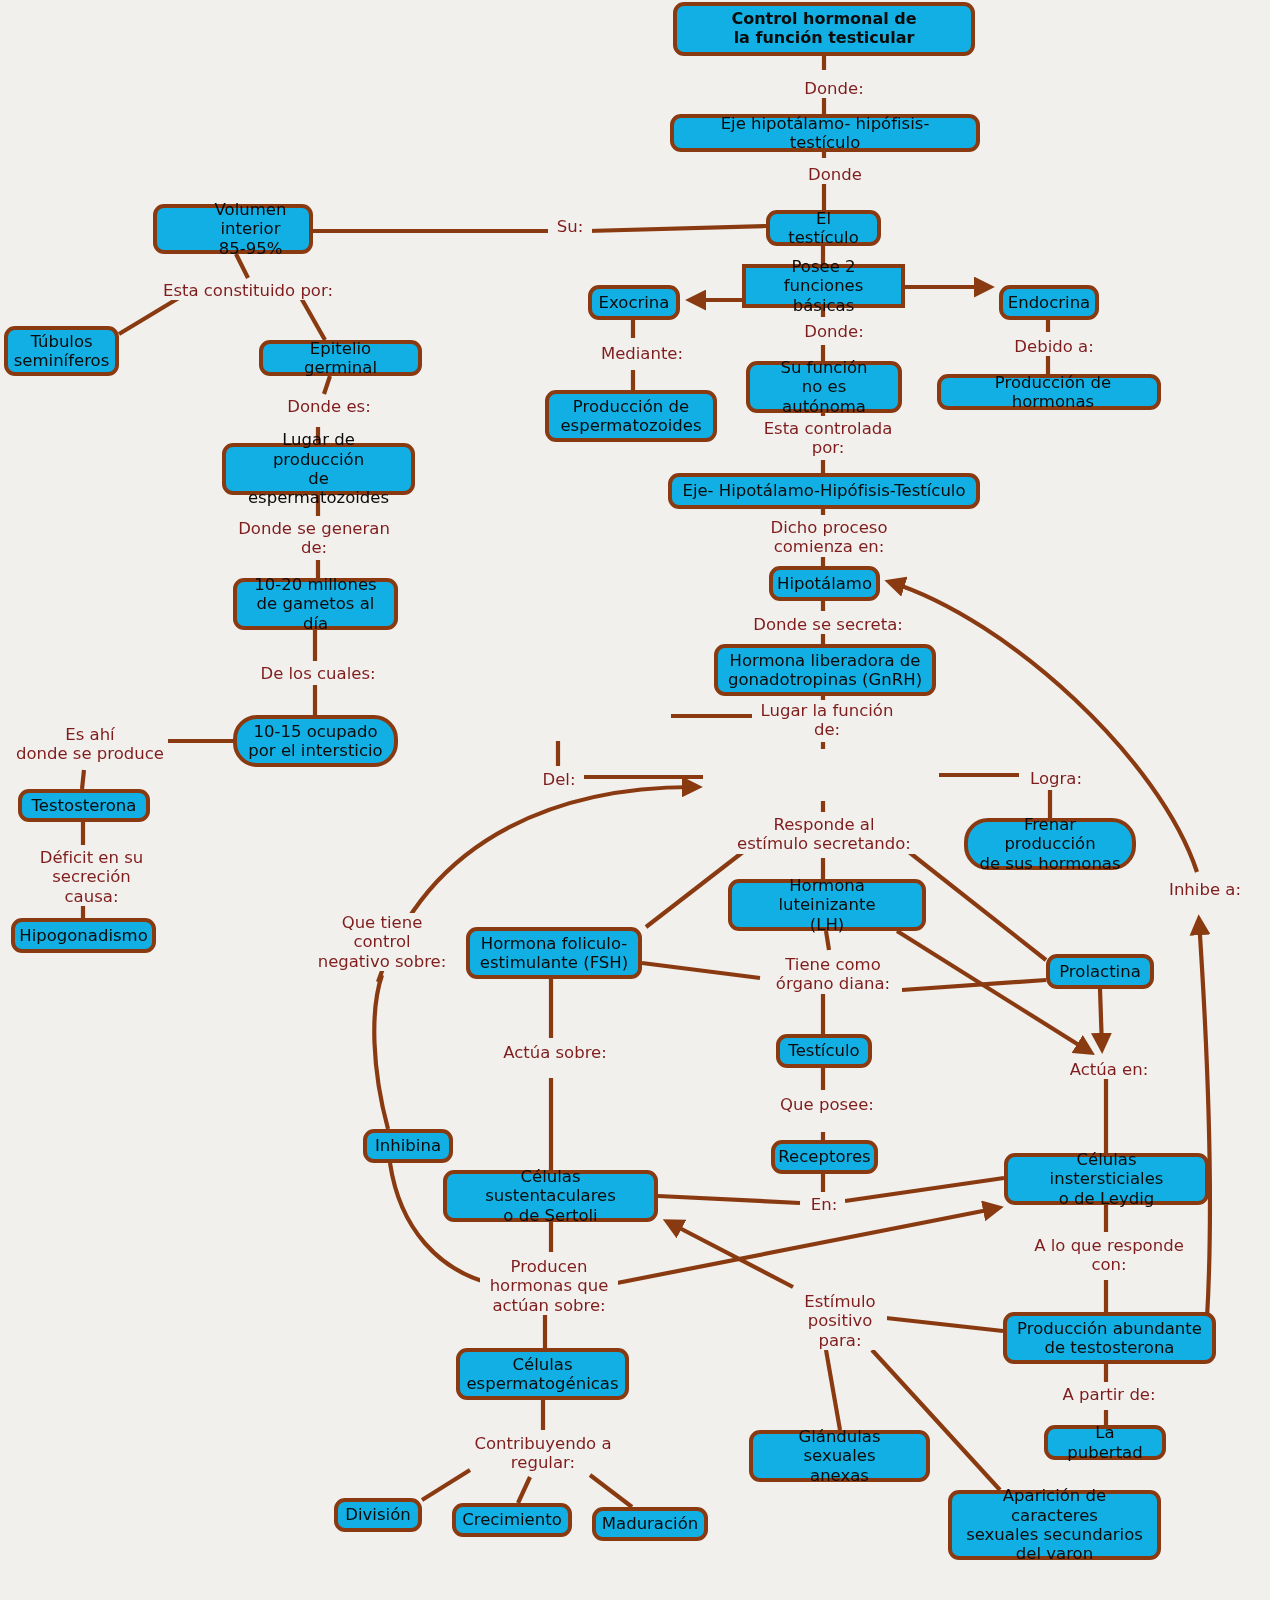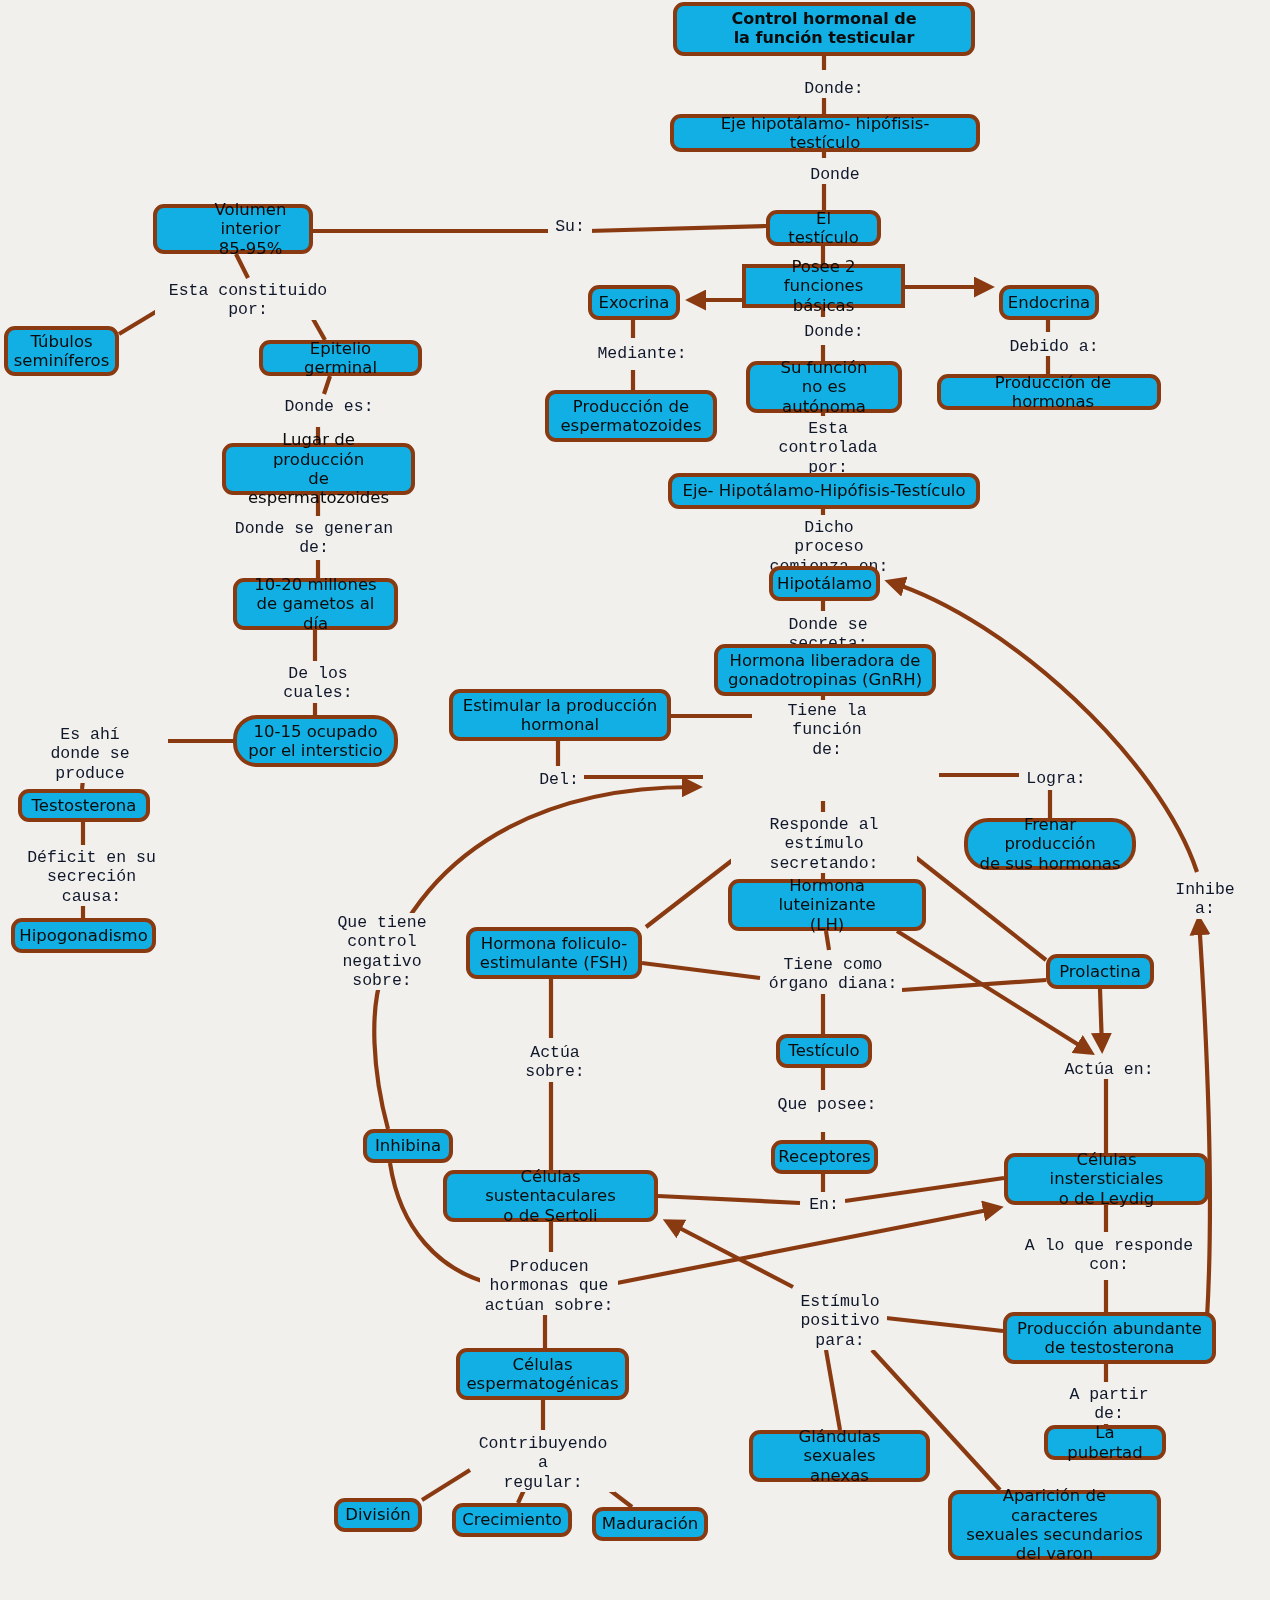--- a/index.html
+++ b/index.html
@@ -40,29 +40,28 @@
     white-space: pre-line;
     z-index: 3;
   }
   .node.square { border-radius: 0; }
   .node.title {
     font-weight: bold;
     font-size: 16px;
   }
   .label {
     position: absolute;
-    color: #0f172a;
+    color: #7f1d1d;
     font-size: 16.5px;
     line-height: 1.17;
     text-align: center;
     white-space: pre-line;
     background: #f2f0ed;
     z-index: 2;
     padding: 0 2px;
-    font-family: Liberation Mono, monospace;
   }
 </style>
 </head>
 <body>
 
 <div id="canvas">
   <svg id="edges" viewBox="0 0 1270 1600">
     <defs>
       <marker id="arrowhead" markerWidth="5" markerHeight="5" refX="3.6" refY="2.5" orient="auto" markerUnits="strokeWidth">
         <path d="M0,0 L5,2.5 L0,5 z" fill="#8a3a11"></path>
@@ -151,21 +150,21 @@
     <div class="label" style="left: 21px; top: 848px; width: 137px;">Déficit en su
 secreción causa:</div>
     <div class="label" style="left: 592px; top: 344px; width: 96px;">Mediante:</div>
     <div class="label" style="left: 1005px; top: 337px; width: 94px;">Debido a:</div>
     <div class="label" style="left: 792px; top: 322px; width: 80px;">Donde:</div>
     <div class="label" style="left: 757px; top: 419px; width: 138px;">Esta controlada
 por:</div>
     <div class="label" style="left: 763px; top: 518px; width: 128px;">Dicho proceso
 comienza en:</div>
     <div class="label" style="left: 748px; top: 615px; width: 156px;">Donde se secreta:</div>
-    <div class="label" style="left: 755px; top: 701px; width: 140px;">Tiene la función
+    <div class="label" style="left: 755px; top: 701px; width: 140px;">Lugar la función
 de:</div>
     <div class="label" style="left: 534px; top: 770px; width: 46px;">Del:</div>
     <div class="label" style="left: 1022px; top: 769px; width: 64px;">Logra:</div>
     <div class="label" style="left: 731px; top: 815px; width: 182px;">Responde al
 estímulo secretando:</div>
     <div class="label" style="left: 1160px; top: 880px; width: 86px;">Inhibe a:</div>
     <div class="label" style="left: 310px; top: 913px; width: 140px;">Que tiene
 control
 negativo sobre:</div>
     <div class="label" style="left: 764px; top: 955px; width: 134px;">Tiene como
@@ -208,22 +207,20 @@
     <div class="node" style="left: 999px; top: 285px; width: 100px; height: 35px;">Endocrina</div>
     <div class="node" style="left: 545px; top: 390px; width: 172px; height: 52px;">Producción de
 espermatozoides</div>
     <div class="node" style="left: 937px; top: 374px; width: 224px; height: 36px; padding-left: 17px;">Producción de hormonas</div>
     <div class="node" style="left: 746px; top: 361px; width: 156px; height: 52px;">Su función
 no es autónoma</div>
     <div class="node" style="left: 668px; top: 473px; width: 312px; height: 36px;">Eje- Hipotálamo-Hipófisis-Testículo</div>
     <div class="node" style="left: 769px; top: 566px; width: 111px; height: 35px;">Hipotálamo</div>
     <div class="node" style="left: 714px; top: 644px; width: 222px; height: 52px;">Hormona liberadora de
 gonadotropinas (GnRH)</div>
-    <div class="node" style="left: 449px; top: 689px; width: 222px; height: 52px;">Estimular la producción
-hormonal</div>
     <div class="node" style="left: 964px; top: 818px; width: 172px; height: 52px; border-radius: 24px;">Frenar producción
 de sus hormonas</div>
     <div class="node" style="left: 728px; top: 879px; width: 198px; height: 52px;">Hormona luteinizante
 (LH)</div>
     <div class="node" style="left: 466px; top: 927px; width: 176px; height: 52px;">Hormona foliculo-
 estimulante (FSH)</div>
     <div class="node" style="left: 1046px; top: 954px; width: 108px; height: 35px;">Prolactina</div>
     <div class="node" style="left: 776px; top: 1034px; width: 96px; height: 34px;">Testículo</div>
     <div class="node" style="left: 771px; top: 1140px; width: 107px; height: 34px;">Receptores</div>
     <div class="node" style="left: 363px; top: 1129px; width: 90px; height: 34px;">Inhibina</div>

